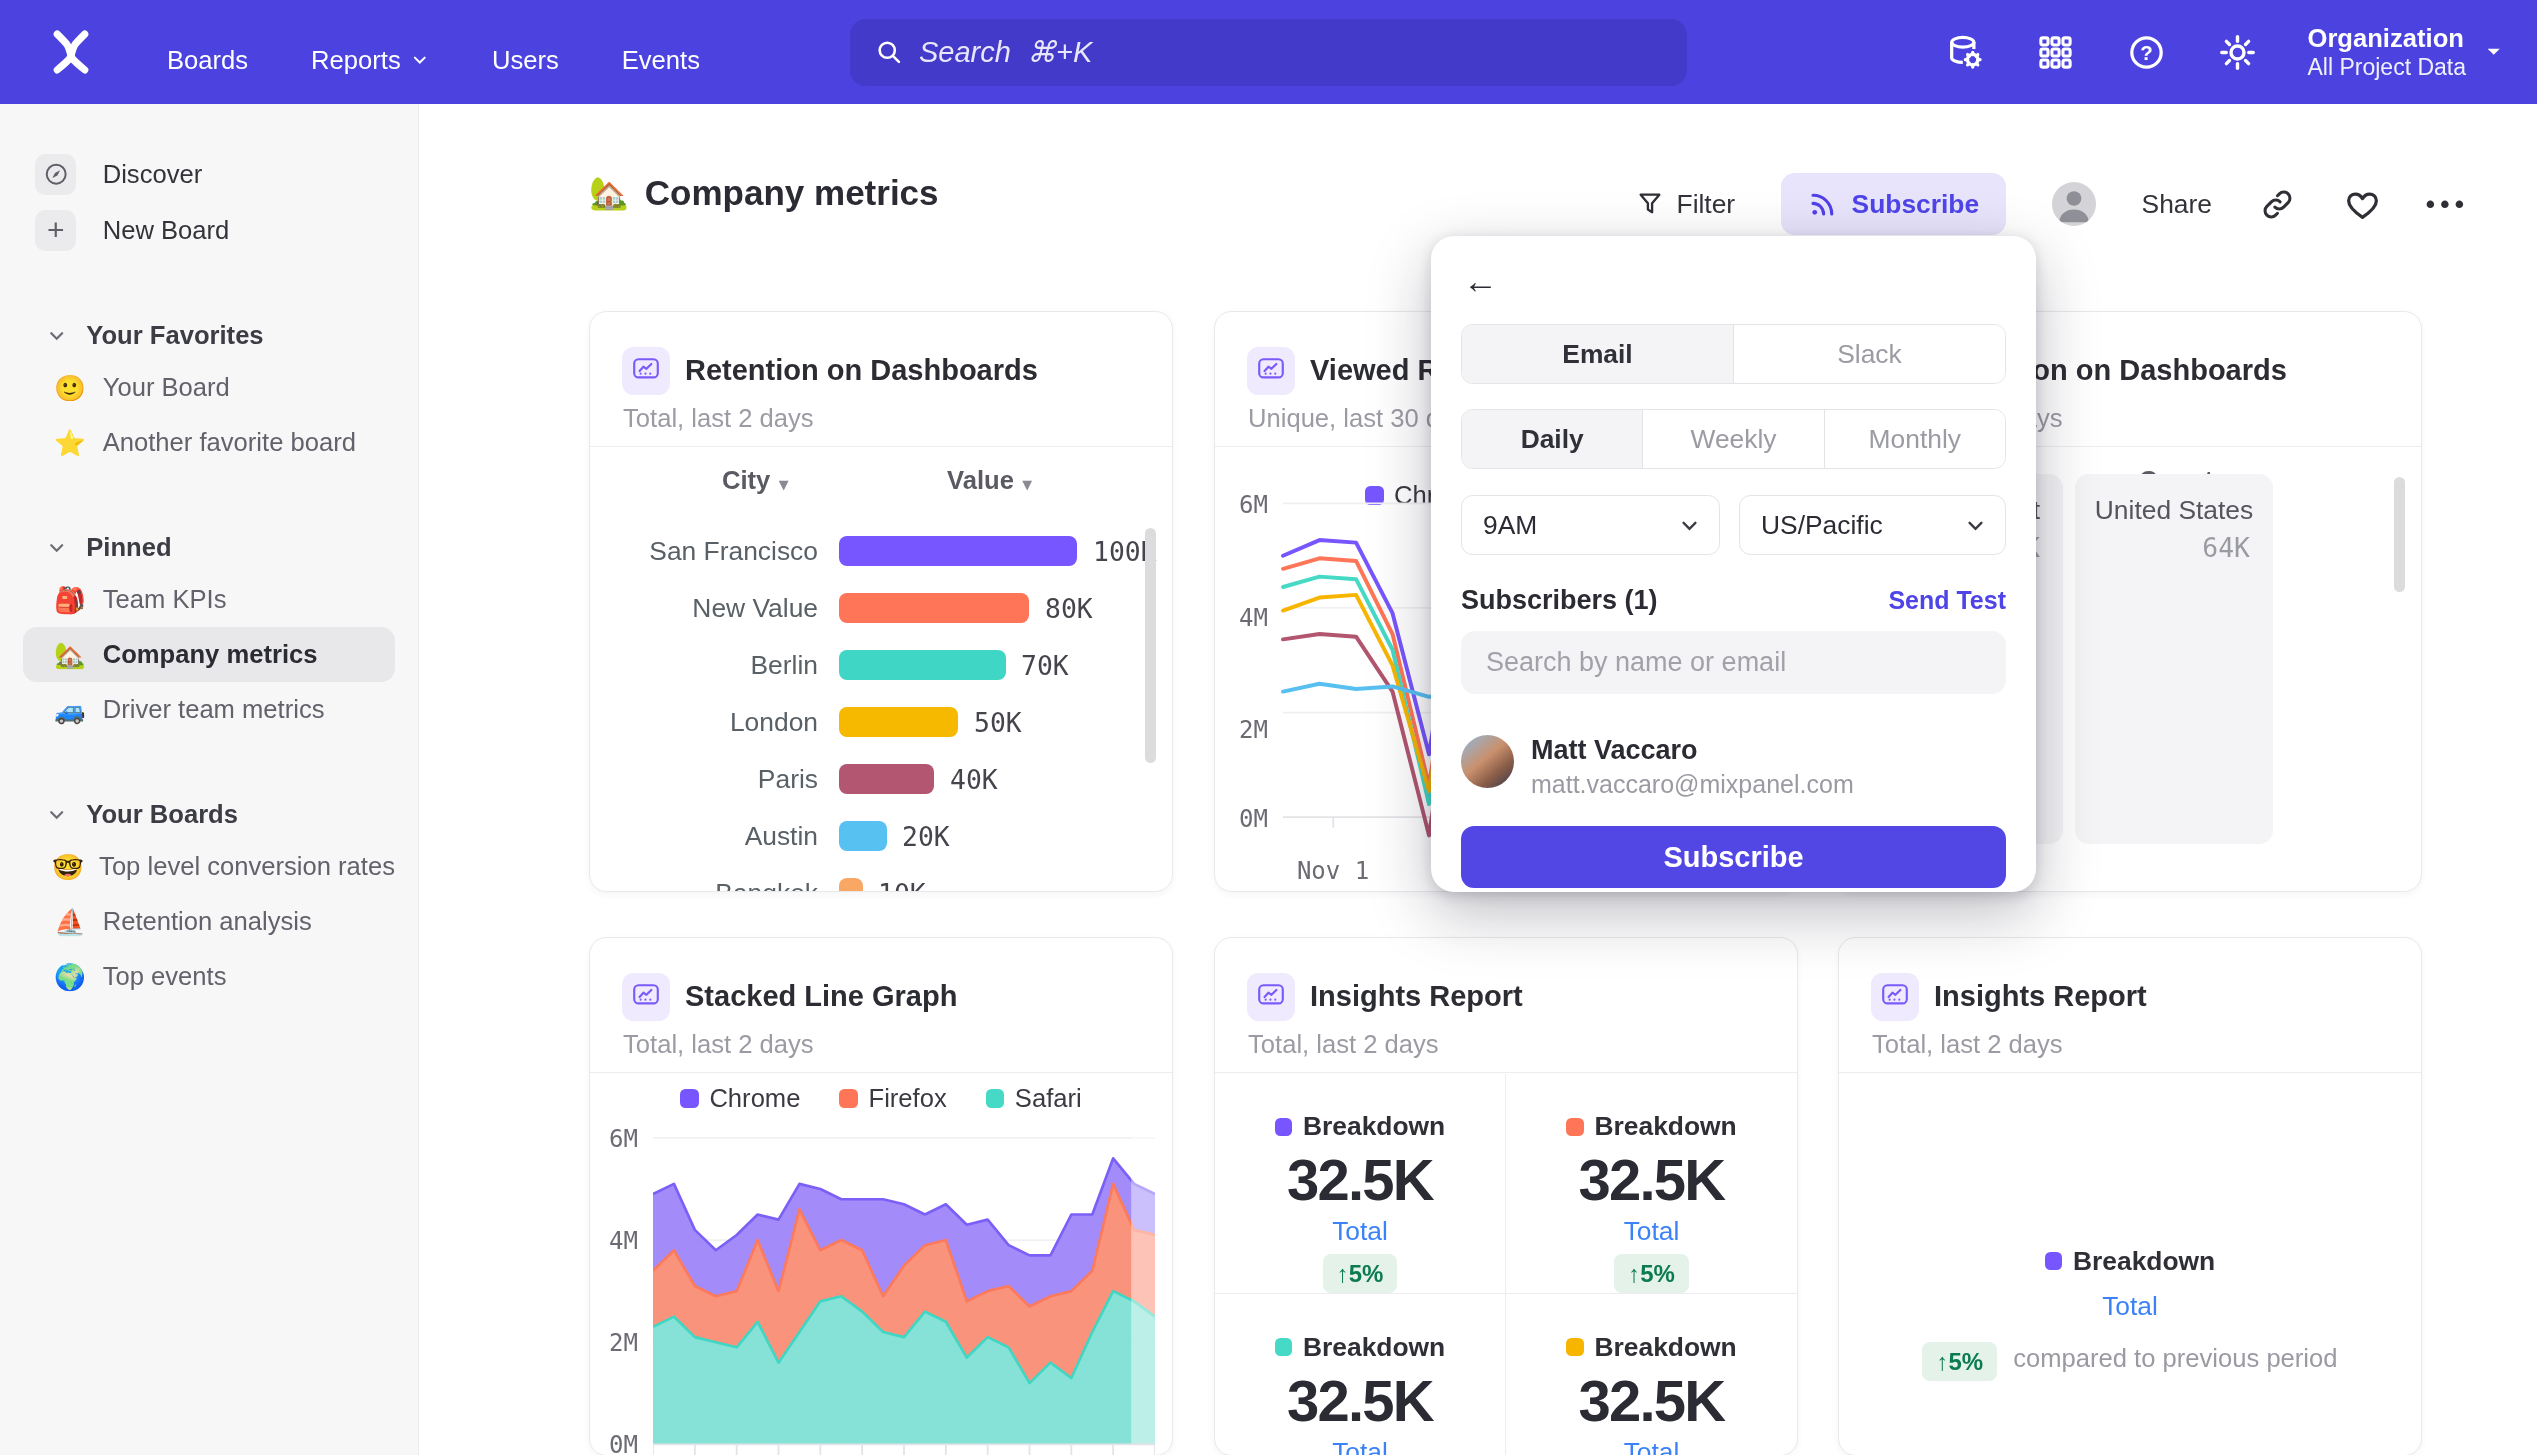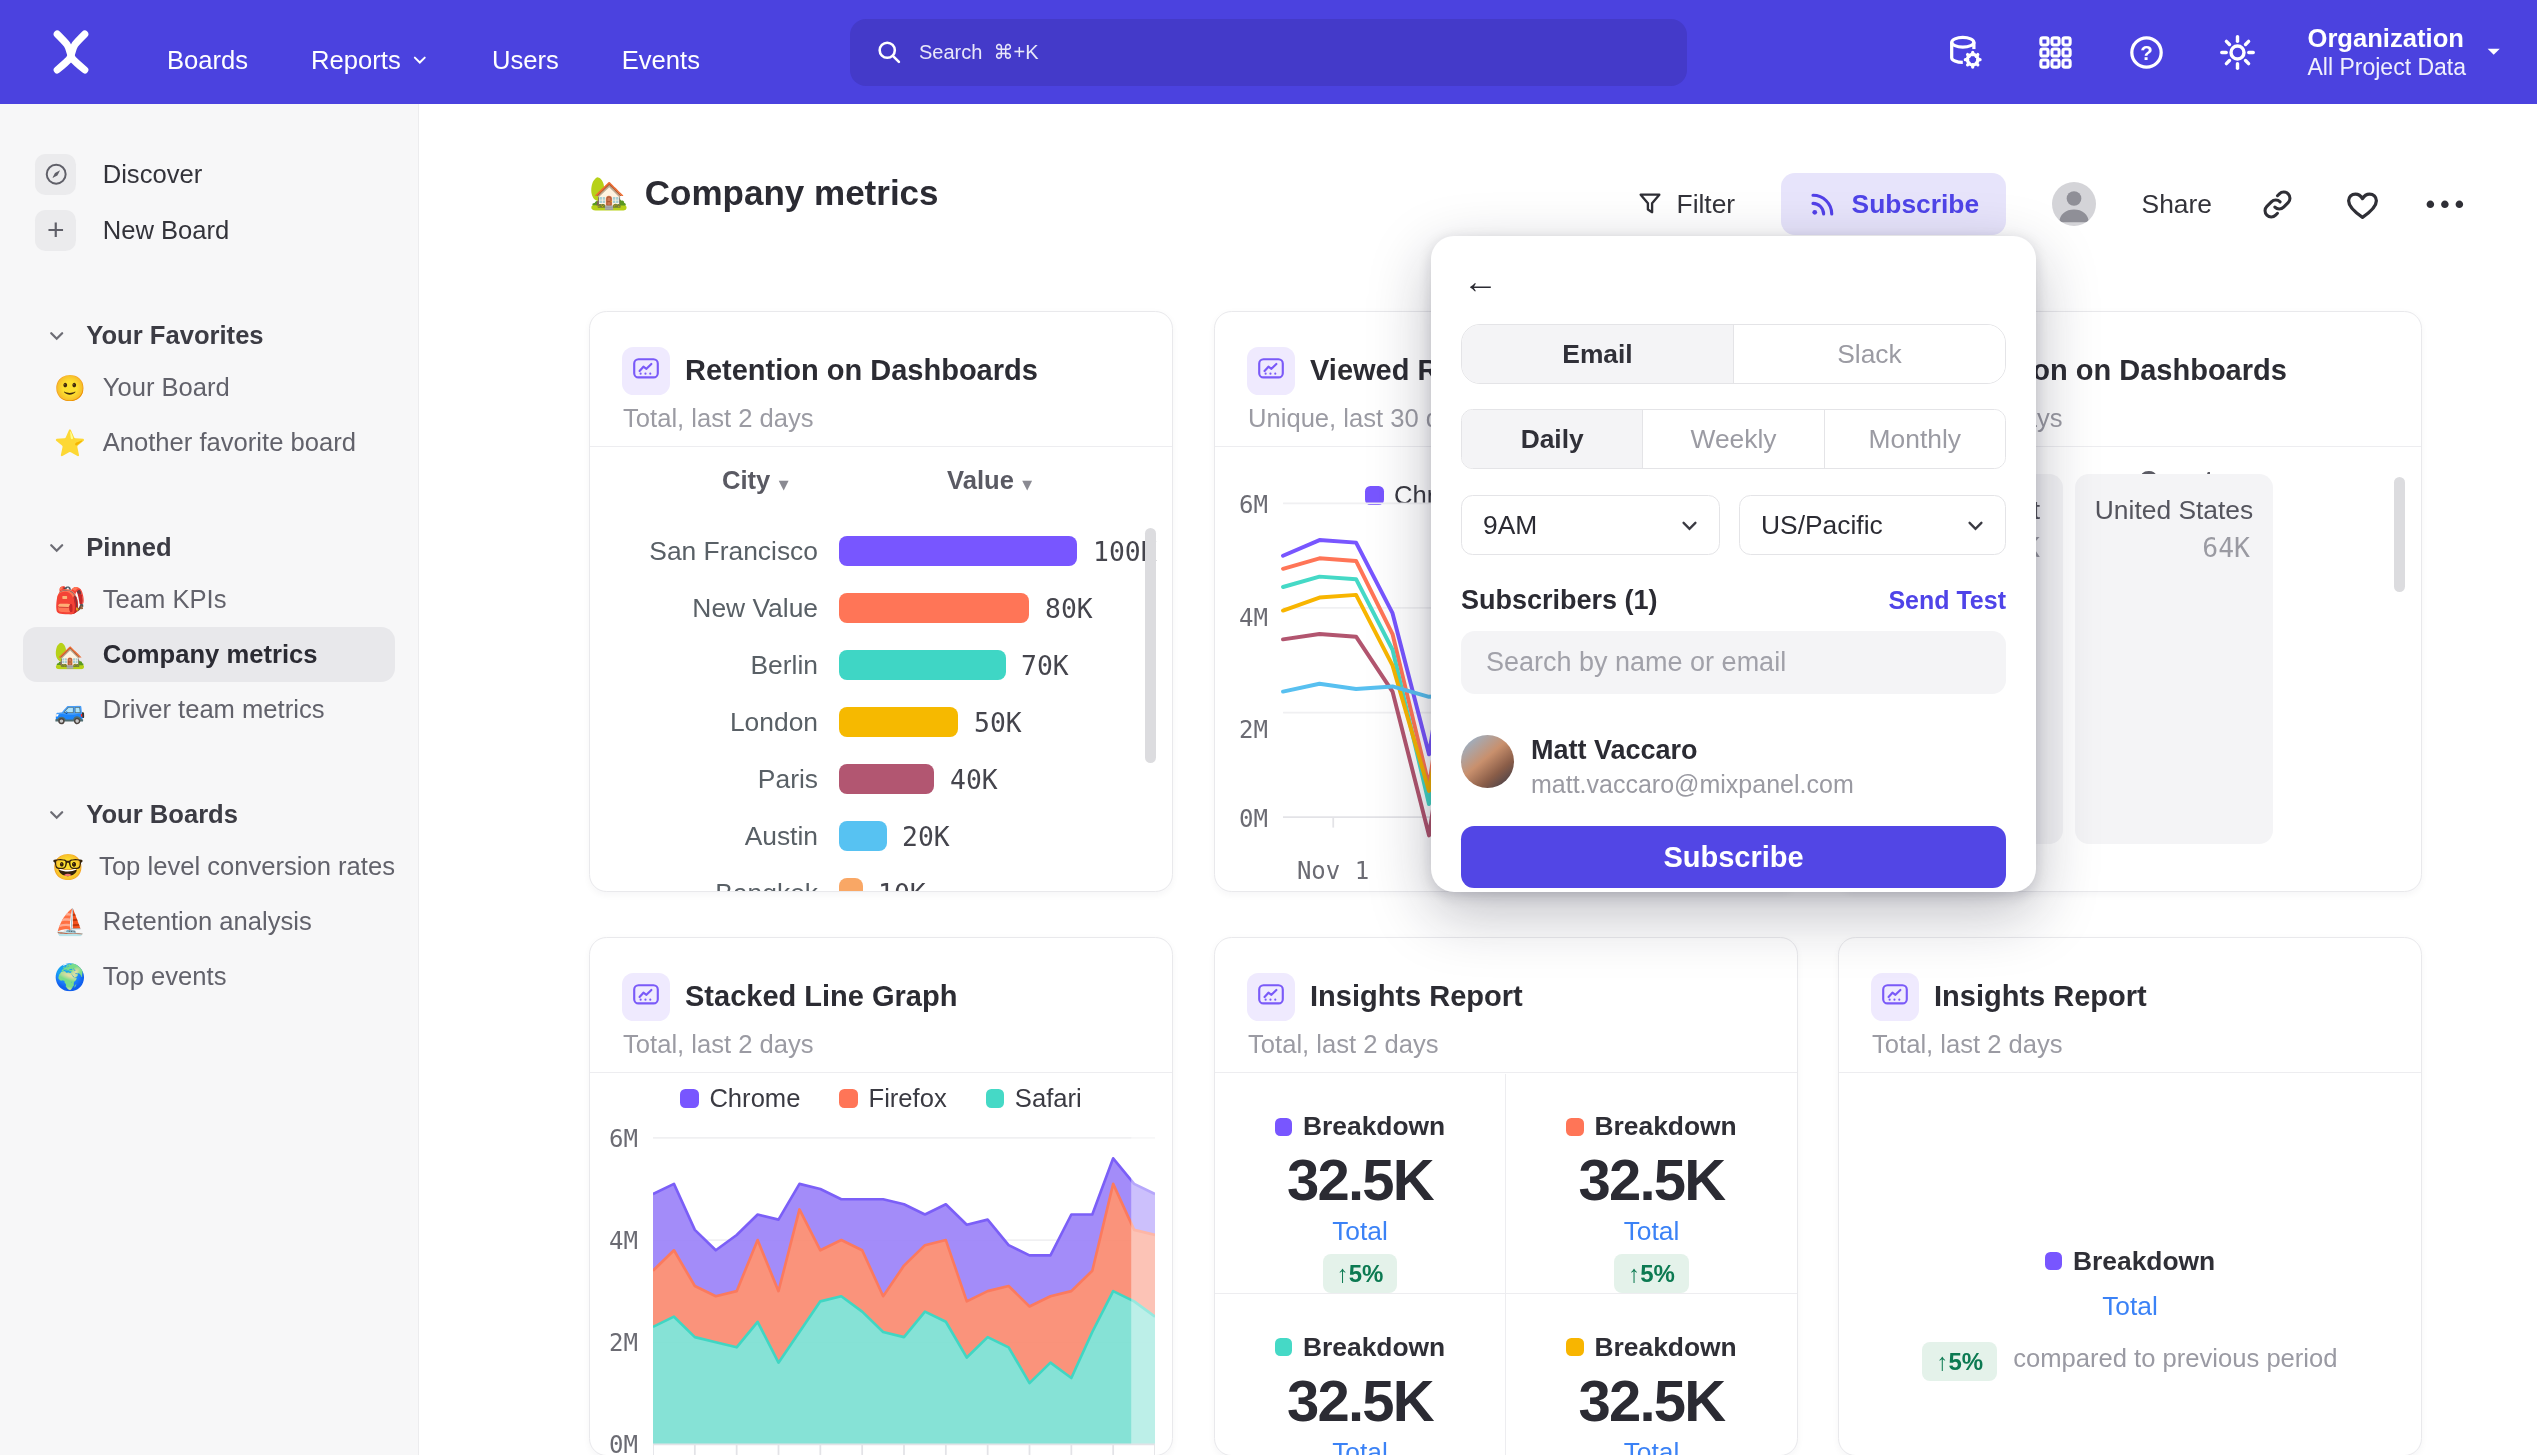--- a/index.html
+++ b/index.html
@@ -7,21 +7,21 @@
     font-family:"Liberation Sans", sans-serif; -webkit-font-smoothing:antialiased; }
   .mono { font-family:"DejaVu Sans Mono", monospace; }
 
   
   .navbar { position:absolute; left:0; top:0; width:2538px; height:104px; background:#4b42df; z-index:40; }
   .nav-logo { position:absolute; left:49px; top:30px; width:44px; height:44px; }
   .nav-links { position:absolute; left:167px; top:0; height:120px; display:flex; align-items:center; gap:63px; }
   .nav-link { color:#fff; font-size:25.6px; font-weight:500; display:flex; align-items:center; gap:10.6px; cursor:pointer; }
   .nav-search { position:absolute; left:850px; top:18.5px; width:837px; height:67px; background:#443ac9; border-radius:16px;
     display:flex; align-items:center; padding:0 25px; gap:16px; }
-  .nav-search span { color:rgba(255,255,255,.88); font-size:20px; }
+  .nav-search span { color:rgba(255,255,255,.88); font-size:29px;font-style:italic; }
   .nav-right { position:absolute; right:35px; top:0; height:104px; display:flex; align-items:center; gap:49px; }
   .nav-icon { width:42px; height:42px; display:flex; align-items:center; justify-content:center; }
   .org-block { display:flex; align-items:center; gap:17.6px; color:#fff; }
   .org-name { font-size:25.6px; font-weight:600; line-height:1.25; }
   .org-project { font-size:23px; font-weight:400; opacity:.92; }
 
   
   .sidebar { position:absolute; left:0; top:104px; width:419px; height:1352px; background:#f7f7f8; border-right:0.9px solid #ececee; z-index:5; padding-top:42px; }
   .sb-row { margin:0 23px; height:56px; border-radius:14px; display:flex; align-items:center; cursor:pointer; }
   .sb-row .icon-box { width:41px; height:41px; margin-left:12.3px; background:#ebebed; border-radius:10.6px;
@@ -612,21 +612,21 @@
         <span class="compare-note">compared to previous period</span>
       </div>
     </div>
   </div>
 </div>
 
 <div class="modal">
   <div class="modal-head">
     <span class="back-arrow">←</span>
   </div>
-  <div class="seg" style="top:88px;border-radius:19px;" id="seg-delivery">
+  <div class="seg" style="top:88px;" id="seg-delivery">
       <div class="seg-opt sel">Email</div>
       <div class="seg-opt">Slack</div>
     </div>
   <div class="seg" style="top:173px;" id="seg-cadence">
       <div class="seg-opt sel">Daily</div>
       <div class="seg-opt">Weekly</div>
       <div class="seg-opt">Monthly</div>
     </div>
   <div class="select" style="left:30px; top:259px; width:259px;">
     <span>9AM</span>

